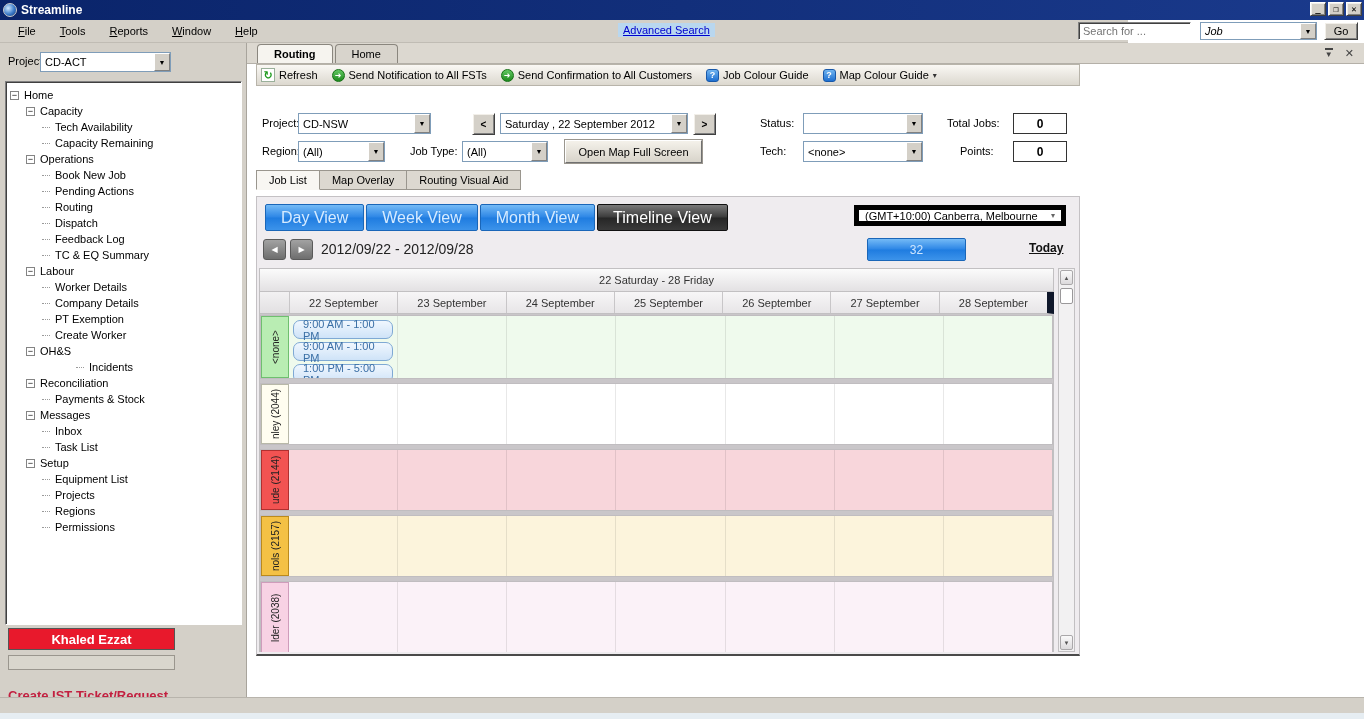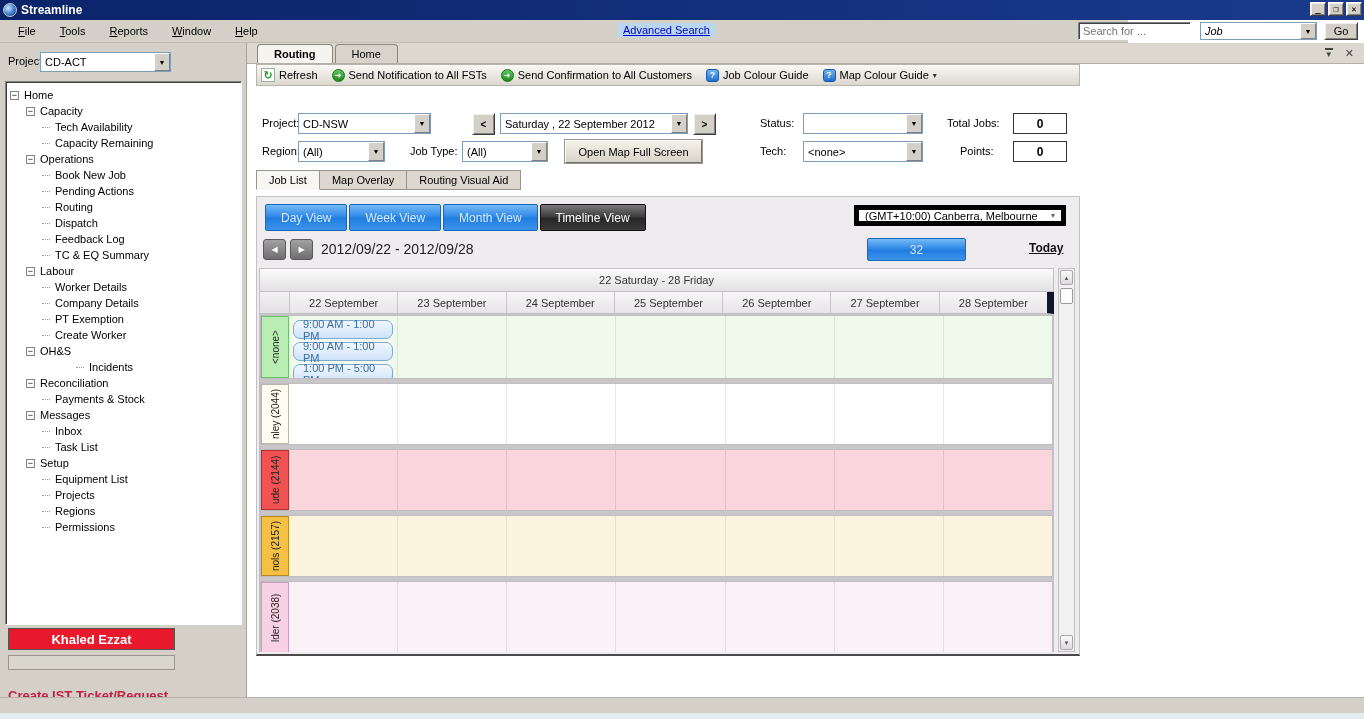--- a/index.html
+++ b/index.html
@@ -66,21 +66,21 @@
   .spinbtn { position:absolute; width:23px; height:22px; font-size:10px; font-weight:bold; }
   .openmap-btn { position:absolute; left:318px; top:97px; width:137px; height:23px; background:linear-gradient(#f4f1ea,#d8d4ca); border:1px solid; border-color:#ffffff #707070 #707070 #ffffff; box-shadow:0 0 0 1px #9a968e; display:flex; align-items:center; justify-content:center; font-size:11px; }
 
   #subtabs { position:absolute; left:9px; top:125px; height:22px; display:flex; align-items:flex-end; }
   .subtab { padding:3px 12px; font-size:11px; background:#dcd8d0; border:1px solid #9a968e; border-left:none; }
   .subtab:first-child { border-left:1px solid #9a968e; }
   .subtab.active { background:#f8f6f2; font-weight:normal; border-bottom:1px solid #f8f6f2; }
 
   
   .scheduler { position:absolute; left:9px; top:153px; width:824px; height:460px; background:#efecef; border:1px solid #c4c1c4; border-bottom:2px solid #4a4a4a; }
-  .viewbtn { display:inline-flex; align-items:center; padding:4px 15px; height:27px; margin-right:2px; border-radius:2px; background:linear-gradient(#74baf6,#2e87e6 48%,#1f7ce0 52%,#3c93ea); border:1px solid #1a66b8; color:#d6ebff; font-size:12px; }
+  .viewbtn { display:inline-flex; align-items:center; padding:4px 15px; height:27px; margin-right:2px; border-radius:2px; background:linear-gradient(#74baf6,#2e87e6 48%,#1f7ce0 52%,#3c93ea); border:1px solid #1a66b8; color:#d6ebff; font-size:16px; }
   .viewbtn.active { background:linear-gradient(#7a7a7a,#3c3c3c 48%,#262626 52%,#3a3a3a); border-color:#111; color:#ffffff;text-align:center; }
   #viewbtns { position:absolute; left:8px; top:7px; }
   .tz-combo { position:absolute; left:597px; top:8px; width:212px; height:21px; background:#fff; border:5px solid #000000; border-radius:0; display:flex; align-items:center; padding:0 6px; font-size:11px; }
   .tz-combo .tzarr { margin-left:auto; font-size:8px; color:#666; }
   .navbtn { position:absolute; top:42px; width:23px; height:21px; border-radius:3px; background:linear-gradient(#a2a2a2,#6e6e6e); border:1px solid #5a5a5a; color:#fff; font-size:8px; display:flex; align-items:center; justify-content:center; }
   .range-text { position:absolute; left:64px; top:44px; font-size:14px; color:#222; }
   .count-badge { position:absolute; left:610px; top:41px; width:99px; height:23px; border-radius:2px; background:linear-gradient(#74baf6,#2e87e6 48%,#1f7ce0 52%,#3c93ea); border:1px solid #1a66b8; color:#cfe6ff; font-size:12px; display:flex; align-items:center; justify-content:center; }
   .today-link { position:absolute; left:772px; top:44px; font-size:12px; font-weight:600; color:#111; text-decoration:underline; }
 
   .grid { position:absolute; left:2px; top:71px; width:795px; }

